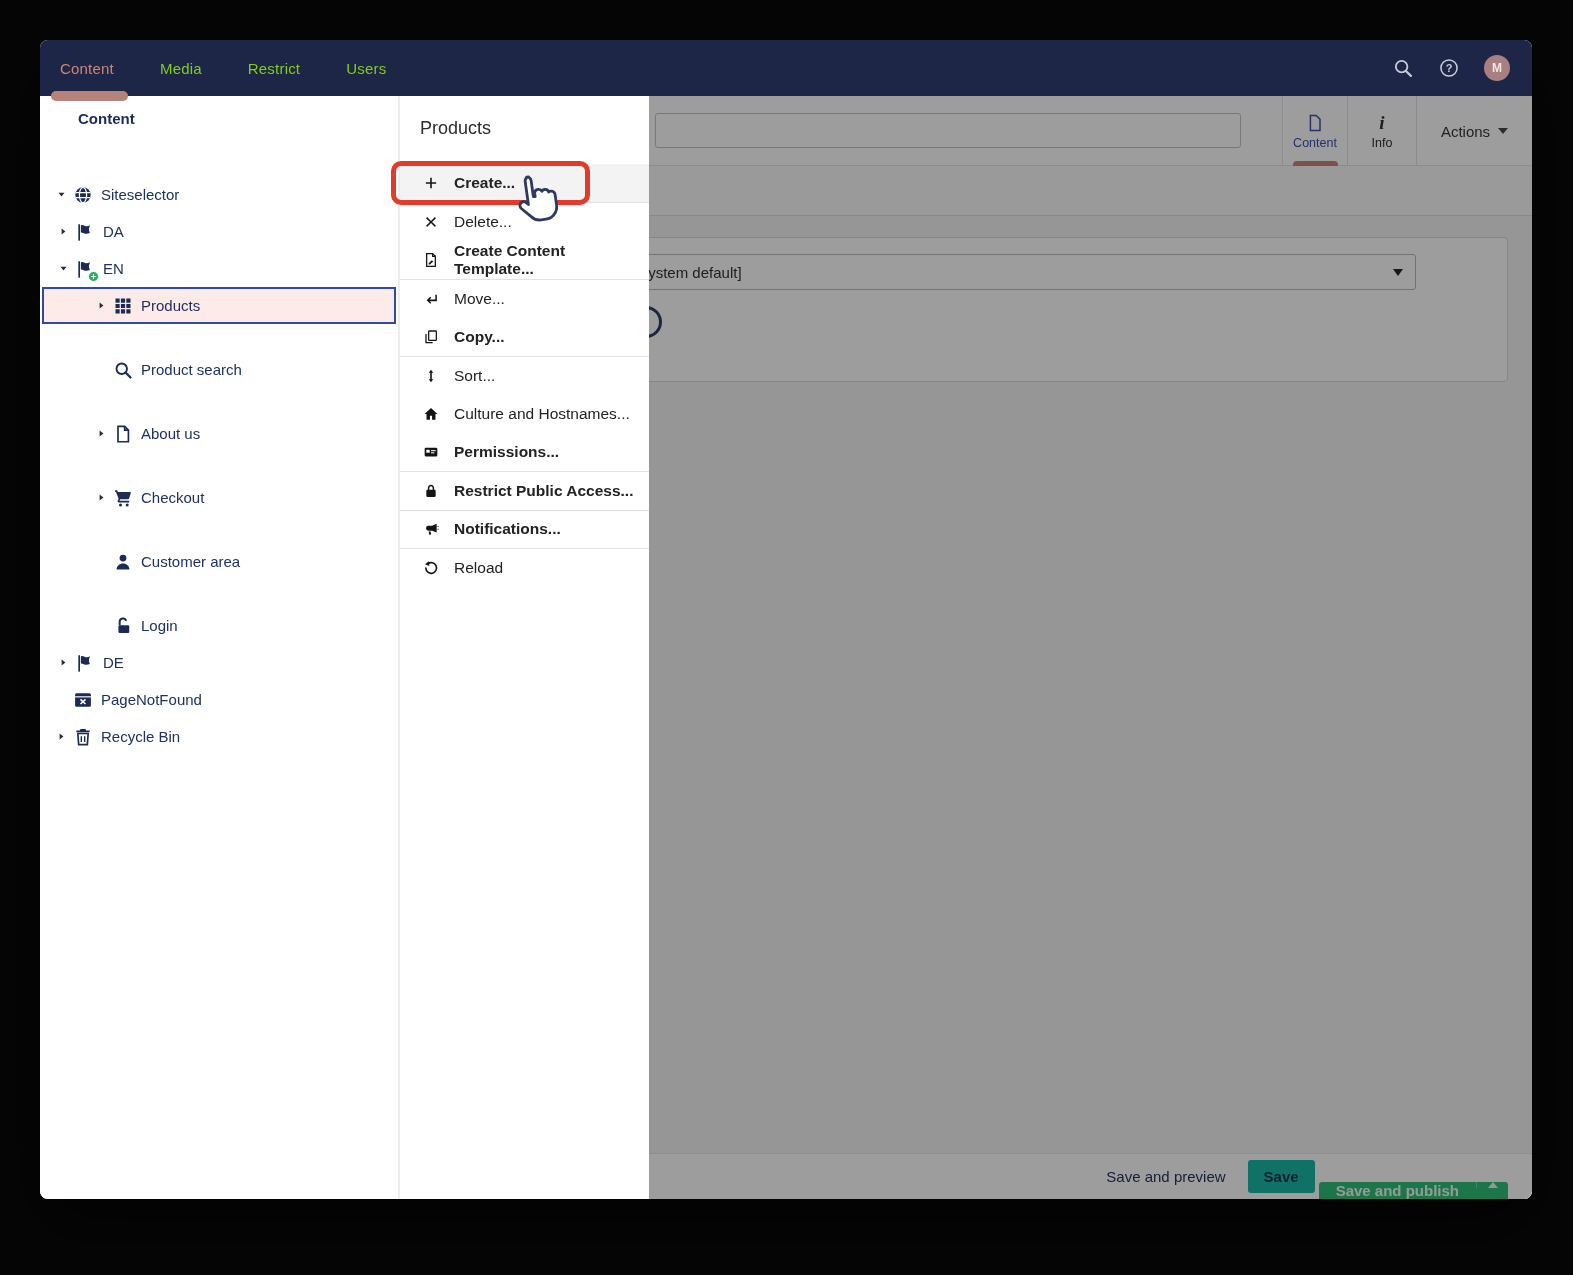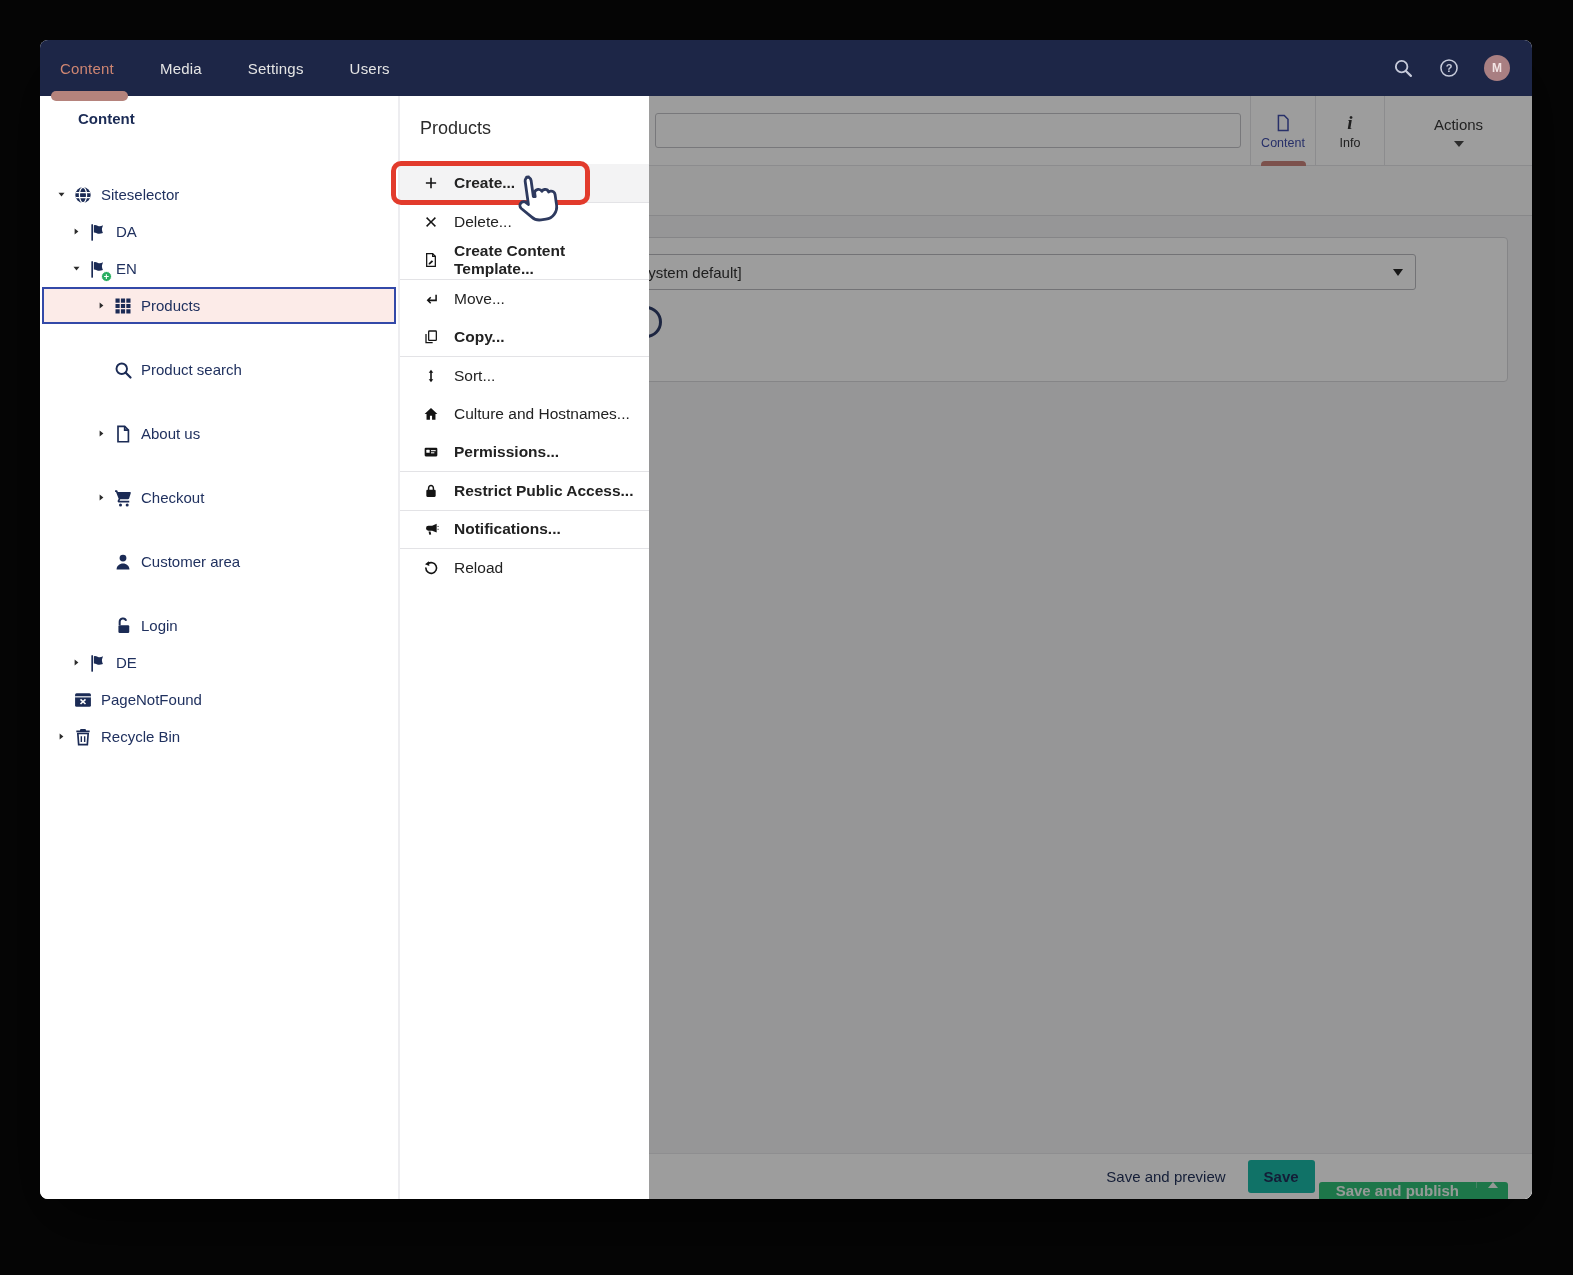--- a/index.html
+++ b/index.html
@@ -9,36 +9,36 @@
   *{box-sizing:border-box; margin:0; padding:0;}
   html,body{background:#060606;}
   body{font-family:"Liberation Sans", sans-serif;}
   .stage{position:relative; width:1573px; height:1275px; background:#060606; overflow:hidden;}
   .window{position:absolute; left:40px; top:40px; width:1492px; height:1159px; background:#fff;
           border-radius:8px; overflow:hidden; box-shadow:0 24px 70px rgba(0,0,0,.65);}
   
   .topnav{position:absolute; left:0; top:0; right:0; height:56px; background:var(--navbar);
           display:flex; align-items:center; z-index:40;}
   .nav-tabs{display:flex; gap:46px; margin-left:20px;}
-  .nav-tab{font-size:15px; color:#e5e5e5; cursor:pointer; letter-spacing:.2px;}
+  .nav-tab{font-size:15px; color:#84cc16; cursor:pointer; letter-spacing:.2px;}
   .nav-tab.active{color:var(--accent);}
   .tab-pill{position:absolute; left:11px; top:51px; width:77px; height:10px; border-radius:5px;
             background:var(--pill); z-index:45;}
   .nav-right{margin-left:auto; display:flex; align-items:center; gap:24px; margin-right:22px;}
   .nav-icon{width:22px; height:22px; color:#c6cada; display:flex; align-items:center; justify-content:center;}
   .nav-icon svg{width:100%; height:100%;}
   .avatar{width:26px; height:26px; border-radius:50%; background:#a97f82; color:#f2e4e4;
           font-size:12px; font-weight:bold; display:flex; align-items:center; justify-content:center;}
   
   .tree-pane{position:absolute; left:0; top:56px; width:359px; bottom:0; background:#fff;
              border-right:1px solid #ededf0; z-index:5;}
   .pane-heading{margin:14px 0 0 38px; font-size:15px; font-weight:bold; color:var(--navy);}
   .tree{position:absolute; top:80px; left:0; right:0;}
   .tree-row{height:37px; display:flex; align-items:center; font-size:15px; color:#20315f; cursor:pointer;}
-  .tree-row.lvl1{padding-left:13px;} .tree-row.lvl2{padding-left:28px;} .tree-row.lvl3{padding-left:53px;margin-top:27px;}
+  .tree-row.lvl1{padding-left:13px;} .tree-row.lvl2{padding-left:15px;} .tree-row.lvl3{padding-left:53px;margin-top:27px;}
   .tree-row.selected{margin:0 2px; border:2px solid var(--sel-border); background:var(--sel-bg);}
   .tree-row.selected.lvl3{padding-left:49px;}
   .t-caret{width:16px; height:16px; display:flex; align-items:center; justify-content:center; color:#2b2b2b; flex:0 0 16px;}
   .t-caret svg{width:9px; height:9px;}
   .t-icon{width:20px; height:20px; margin:0 8px 0 4px; color:var(--navy); position:relative; flex:0 0 20px;}
   .t-icon svg{width:100%; height:100%;}
   .t-badge{position:absolute; right:-4px; bottom:-3px; width:11px; height:11px; border-radius:50%;
            background:#27ae60; color:#fff; font-size:9px; font-weight:bold; line-height:11px;
            text-align:center; border:1px solid #fff;}
   
@@ -56,21 +56,21 @@
   .content-pane{position:absolute; left:359px; right:0; top:56px; bottom:0; background:#f4f4f5; z-index:10;}
   .c-header{position:absolute; top:0; left:0; right:0; height:70px; background:#fff; border-bottom:1px solid #e3e3e6;}
   .title-input{position:absolute; left:256px; top:17px; width:586px; height:35px; border:1px solid #c2c2c6;
                border-radius:3px; background:#fff; padding:0 10px; font-size:16px; color:#333;
                font-family:"Liberation Sans",sans-serif;}
   .header-tabs{position:absolute; right:0; top:0; height:70px; display:flex;}
   .h-cell{border-left:1px solid #e3e3e6; display:flex; flex-direction:column; align-items:center;
           justify-content:center; position:relative; cursor:pointer;}
   .h-cell.content{width:65px; color:#3c4aa8;}
   .h-cell.info{width:69px; color:#2e2e2e;}
-  .h-cell.actions{width:148px; flex-direction:column; gap:8px; font-size:15px; color:#333;}
+  .h-cell.actions{width:116px; flex-direction:row; gap:8px; font-size:15px; color:#333;}
   .h-cell .h-ic{width:20px; height:20px; margin-bottom:3px;}
   .h-cell .h-ic svg{width:100%; height:100%;}
   .h-lbl{font-size:12.5px;}
   .h-pill{position:absolute; left:10px; bottom:-4px; width:45px; height:9px; border-radius:4px; background:#c98178;}
   .i-italic{font-family:"Liberation Serif",serif; font-style:italic; font-weight:bold; font-size:19px;
             line-height:20px; margin-bottom:3px;}
   .dd-caret{width:0; height:0; border-left:5px solid transparent; border-right:5px solid transparent;
             border-top:6px solid #444;}
   .c-tabstrip{position:absolute; top:70px; height:50px; left:0; right:0; background:#fafafa;
               border-bottom:1px solid #dcdcdf;}
@@ -109,21 +109,21 @@
 </head>
 <body>
 
 <div class="stage">
   <div class="window">
 
     <div class="topnav">
       <div class="nav-tabs">
           <span class="nav-tab active">Content</span>
           <span class="nav-tab">Media</span>
-          <span class="nav-tab">Settings</span>
+          <span class="nav-tab">Restrict</span>
           <span class="nav-tab">Users</span>
         </div>
       <div class="nav-right">
         <span class="nav-icon">
           <svg viewBox="0 0 24 24">
               <circle cx="10.5" cy="10.5" r="6.3" fill="none" stroke="currentColor" stroke-width="2"></circle>
               <path d="M15.2 15.2 20.6 20.6" stroke="currentColor" stroke-width="2.4" stroke-linecap="round"></path>
             </svg>
         </span>
         <span class="nav-icon">

